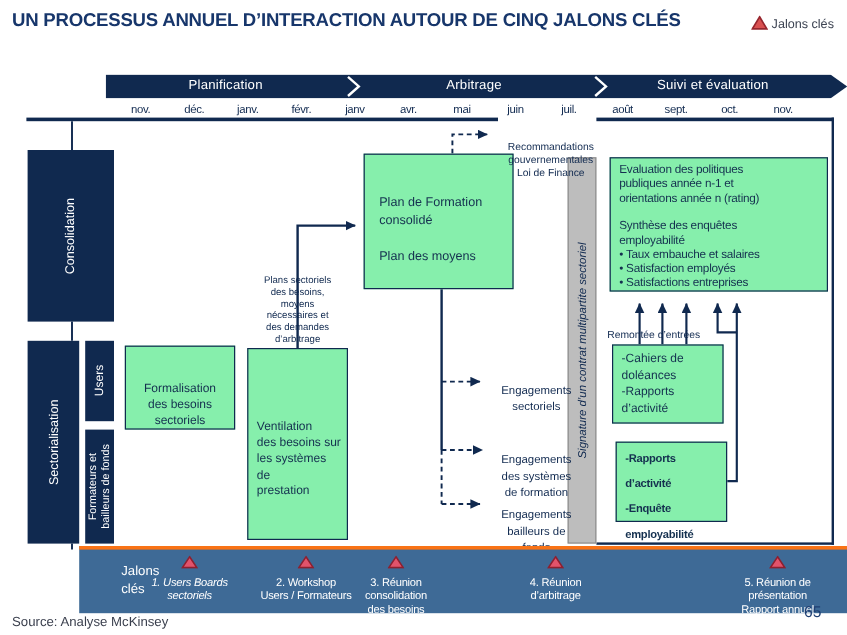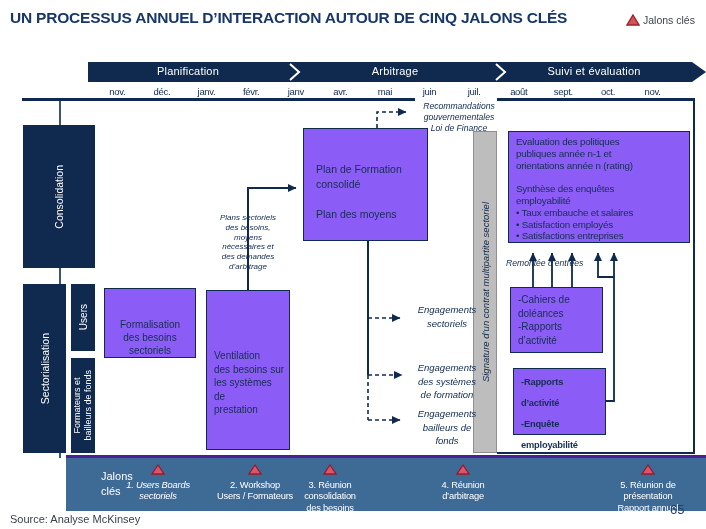--- a/index.html
+++ b/index.html
@@ -37,49 +37,49 @@
 
   
   .navybox { background:#10294f; color:#fff; display:flex; align-items:center; justify-content:center; }
   .vtext { writing-mode:vertical-rl; transform:rotate(180deg); text-align:center; }
   #trk-consolidation { left:23px; top:125px; width:72px; height:143px; font-size:10.5px; }
   #trk-sectorialisation { left:23px; top:284px; width:43px; height:169px; font-size:10.5px; }
   #trk-users { left:71px; top:284px; width:24px; height:67px; font-size:10px; }
   #trk-formateurs { left:71px; top:358px; width:24px; height:95px; font-size:9px; line-height:11px; }
 
   
-  .graybox { background:#8b5cf6; border:1.5px solid #10294f; color:#14304f; }
+  .graybox { background:#86efac; border:1.5px solid #10294f; color:#14304f; }
   #box-formalisation { left:104px; top:288px; width:92px; height:70px; font-size:10px; line-height:13px;
                        display:flex; align-items:flex-end; justify-content:center; text-align:center; }
   #box-ventilation { left:206px; top:290px; width:84px; height:160px; font-size:10px; line-height:13.5px;
                      padding:58px 4px 0 7px; }
   #box-plan { left:303px; top:128px; width:125px; height:113px; font-size:10.5px; line-height:15px;
               padding:33px 4px 0 12px; }
   #box-evaluation { left:508px; top:131px; width:182px; height:112px; font-size:9.8px; line-height:11.8px;
                     padding:4px 2px 0 7px; letter-spacing:-0.2px; }
   #box-cahiers { left:510px; top:287px; width:93px; height:66px; font-size:10px; line-height:13.5px;
                  padding:5px 2px 0 7px; }
   #box-anapec { left:513px; top:368px; width:93px; height:67px; font-size:9.3px; line-height:21px;
                 font-weight:bold; padding:3px 2px 0 7px; letter-spacing:-0.2px; }
 
   
   #signature-bar { left:473px; top:131px; width:24px; height:322px; background:#bdbdbd;
                    border:1px solid #8f8f8f; display:flex; align-items:center; justify-content:center; }
   #signature-bar .vtext { font-size:9.5px; font-style:italic; color:#10294f; }
 
   
-  .anno { font-style:italic; color:#10294f; }
+  .anno { color:#10294f;margin-top:16px; }
   #anno-recomm { left:413px; top:101px; width:92px; font-size:8.6px; line-height:11px; text-align:center; }
   #anno-plans { left:208px; top:213px; width:80px; font-size:8px; line-height:9.8px; text-align:center; }
   #anno-remontee { left:506px; top:258px; width:90px; font-size:8.6px; }
   .engage { width:78px; left:408px; font-size:9.5px; line-height:13.5px; text-align:center; }
   #anno-eng1 { top:303px; } #anno-eng2 { top:361px; } #anno-eng3 { top:407px; }
 
   
-  #footer-band { left:66px; top:455px; width:640px; height:56px; background:#3e6a96; border-top:3px solid #4c1d95; }
+  #footer-band { left:66px; top:455px; width:640px; height:56px; background:#3e6a96; border-top:3px solid #f97316; }
   #jalons-label { position:absolute; left:35px; top:11px; color:#fff; font-size:11px; line-height:15px; }
   .milestone { position:absolute; top:3px; width:116px; text-align:center; color:#fff; }
   .milestone .txt { font-size:9.3px; line-height:11.3px; margin-top:1px; letter-spacing:-0.2px; }
   #ms-0 { left:34px;font-style:italic; } #ms-1 { left:131px; } #ms-2 { left:206px; } #ms-3 { left:339px; } #ms-4 { left:524px; }
 
   #source { left:10px; top:513px; font-size:11px; color:#3a3f4d; }
   #pageno { left:670px; top:502px; font-size:13px; color:#1f3f73; z-index:6; }
 
   svg.overlay { position:absolute; left:0; top:0; z-index:0; }
   .layer { position:absolute; left:0; top:0; width:706px; height:529px; }

